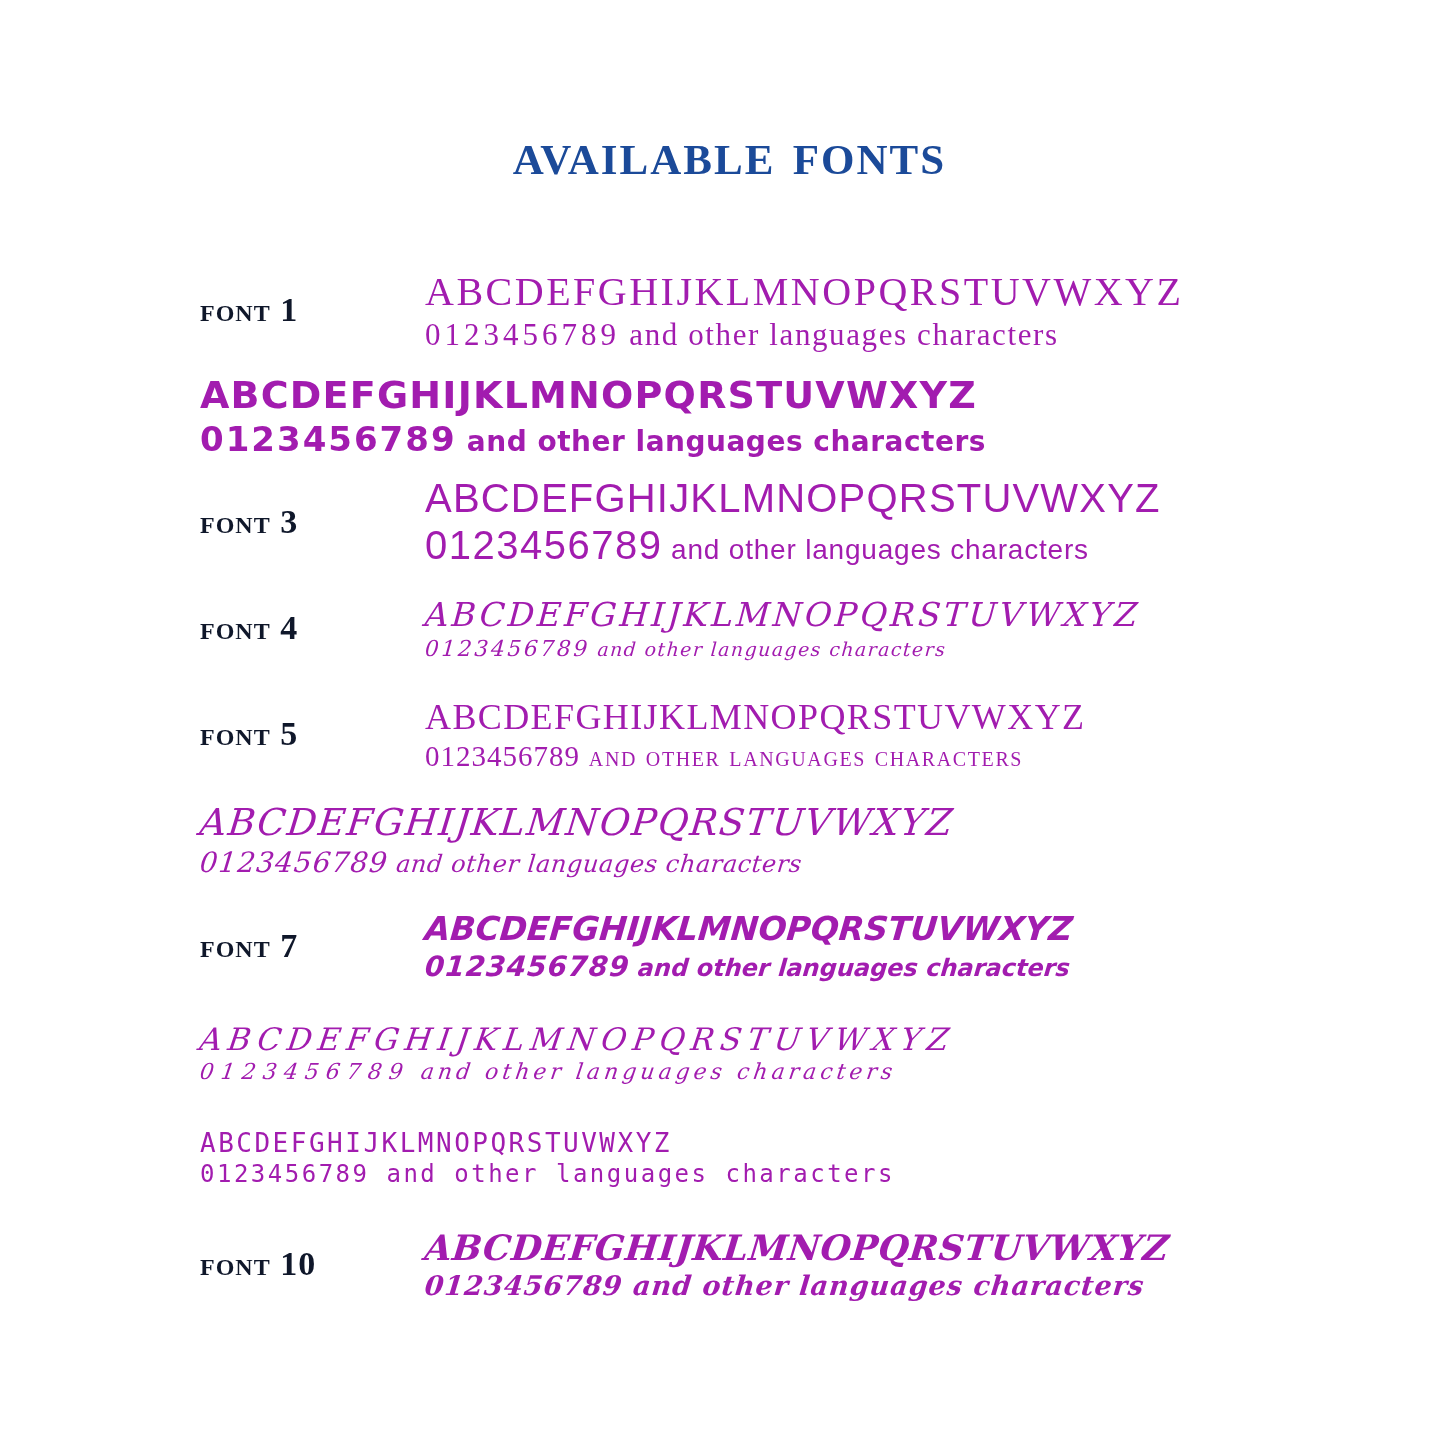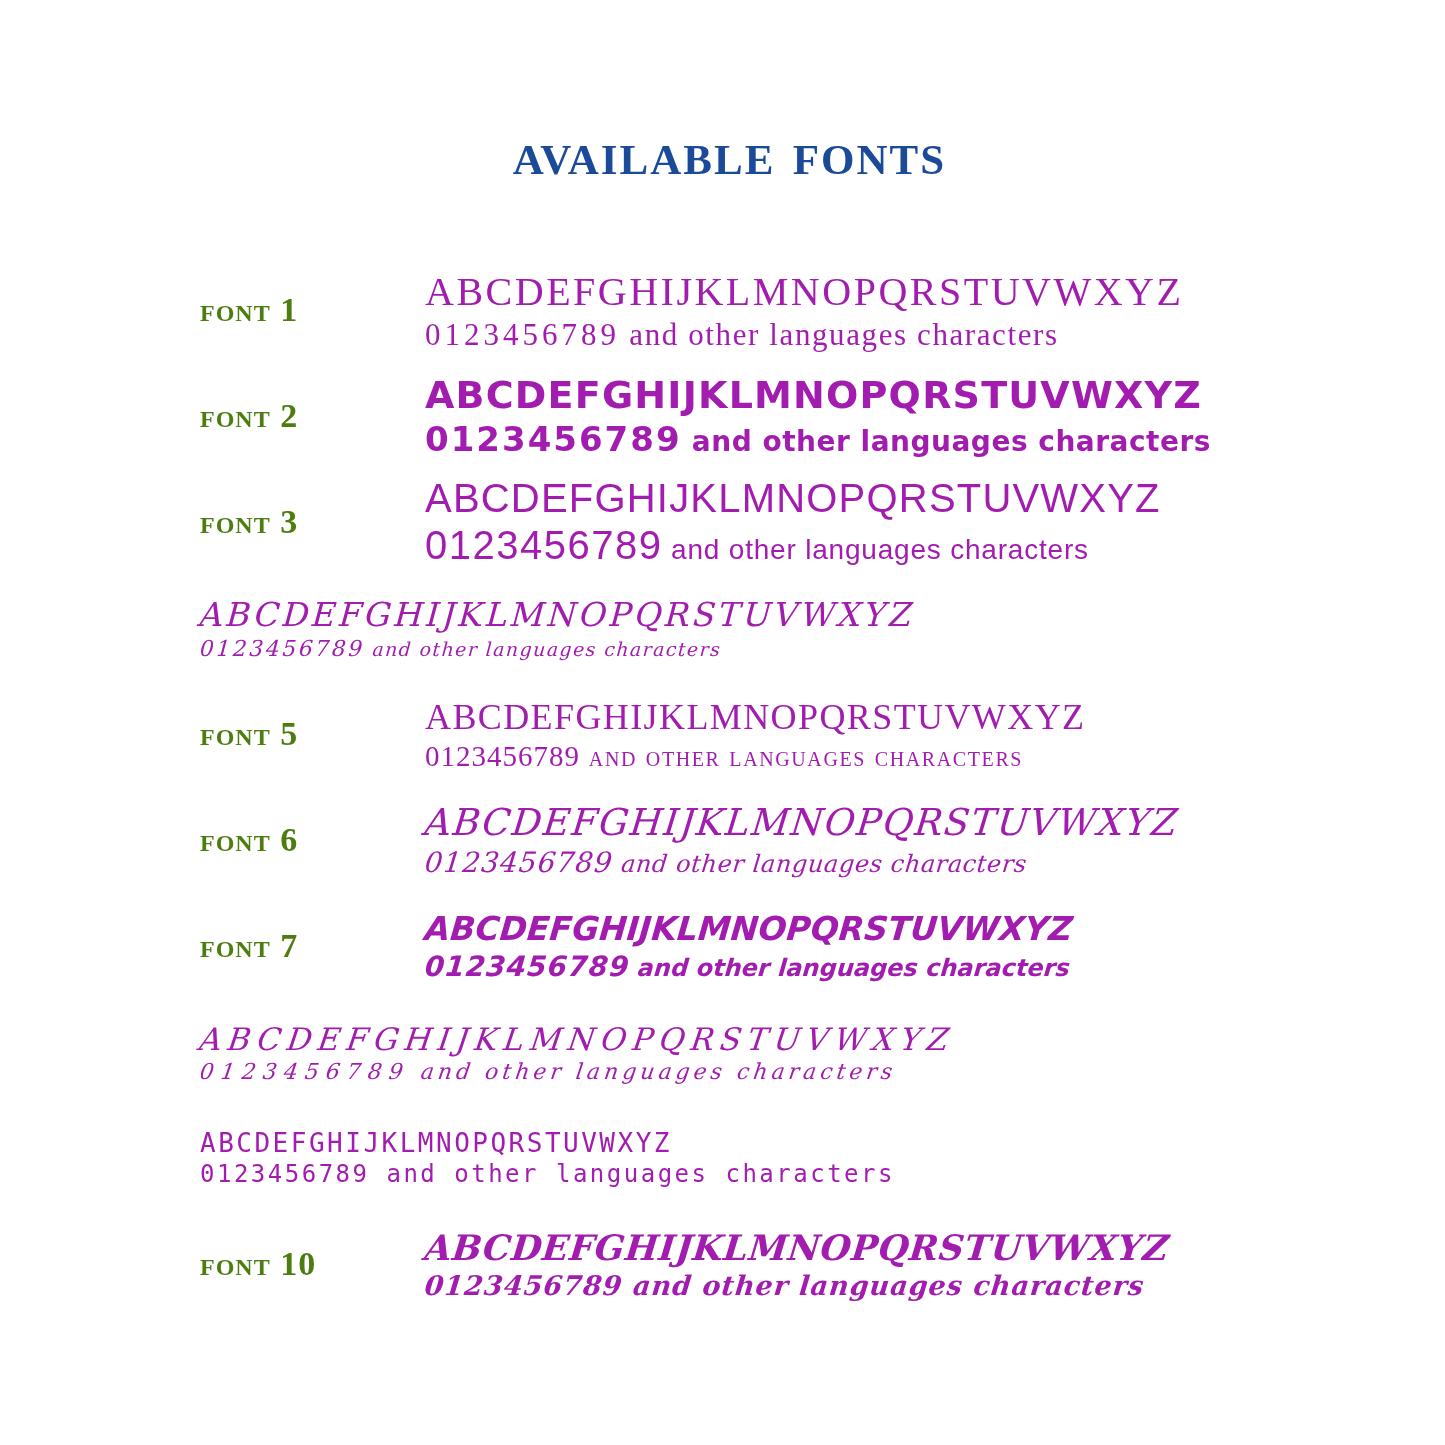--- a/index.html
+++ b/index.html
@@ -46,21 +46,21 @@
   .row {
     display: flex;
     align-items: center;
     width: 100%;
     min-height: 96px;
     margin-bottom: 10px;
   }
 
   .row-label {
     flex: 0 0 215px;
-    color: #4d7c0f;
+    color: #0f172a;
     font-family: "Liberation Serif", serif;
     font-size: 34px;
     font-weight: 700;
     font-variant: small-caps;
     text-transform: lowercase;
     letter-spacing: 1px;
     line-height: 1.1;
     padding-right: 10px;
   }
 
@@ -255,52 +255,51 @@
 
     <div class="row f1">
       <div class="row-label">Font 1</div>
       <div class="row-sample">
         <span class="sample-line alpha">ABCDEFGHIJKLMNOPQRSTUVWXYZ</span>
         <span class="sample-line numbers"><span class="digits">0123456789</span> <span class="tail">and other languages characters</span></span>
       </div>
     </div>
 
     <div class="row f2">
-      <div class="row-label">Font 2</div>
       <div class="row-sample">
         <span class="sample-line alpha">ABCDEFGHIJKLMNOPQRSTUVWXYZ</span>
         <span class="sample-line numbers"><span class="digits">0123456789</span> <span class="tail">and other languages characters</span></span>
       </div>
     </div>
 
     <div class="row f3">
       <div class="row-label">Font 3</div>
       <div class="row-sample">
         <span class="sample-line alpha">ABCDEFGHIJKLMNOPQRSTUVWXYZ</span>
         <span class="sample-line numbers"><span class="digits">0123456789</span> <span class="tail">and other languages characters</span></span>
       </div>
     </div>
 
     <div class="row f4">
+      <div class="row-label">Font 4</div>
       <div class="row-sample">
         <span class="sample-line alpha">ABCDEFGHIJKLMNOPQRSTUVWXYZ</span>
         <span class="sample-line numbers"><span class="digits">0123456789</span> <span class="tail">and other languages characters</span></span>
       </div>
     </div>
 
     <div class="row f5">
       <div class="row-label">Font 5</div>
       <div class="row-sample">
         <span class="sample-line alpha">ABCDEFGHIJKLMNOPQRSTUVWXYZ</span>
         <span class="sample-line numbers"><span class="digits">0123456789</span> <span class="tail">and other languages characters</span></span>
       </div>
     </div>
 
     <div class="row f6">
-      <div class="row-label">Font 6</div>
       <div class="row-sample">
         <span class="sample-line alpha">ABCDEFGHIJKLMNOPQRSTUVWXYZ</span>
         <span class="sample-line numbers"><span class="digits">0123456789</span> <span class="tail">and other languages characters</span></span>
       </div>
     </div>
 
     <div class="row f7">
       <div class="row-label">Font 7</div>
       <div class="row-sample">
         <span class="sample-line alpha">ABCDEFGHIJKLMNOPQRSTUVWXYZ</span>

